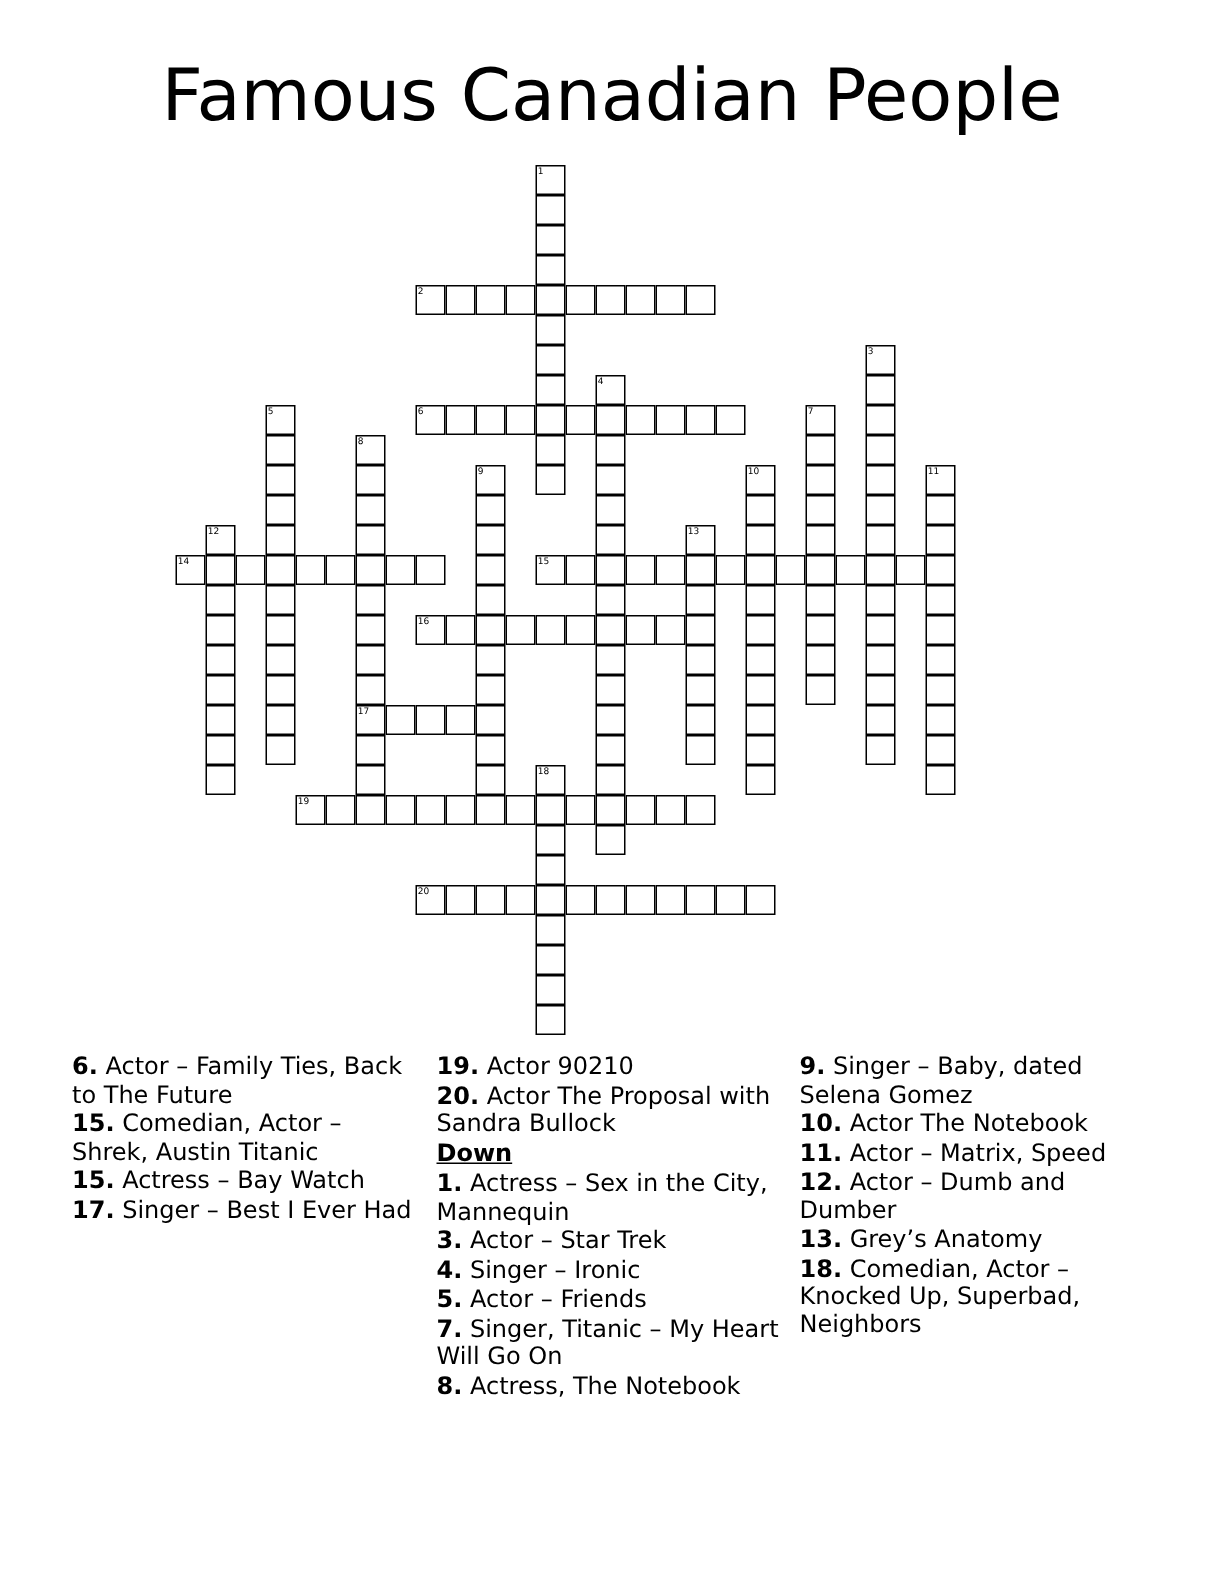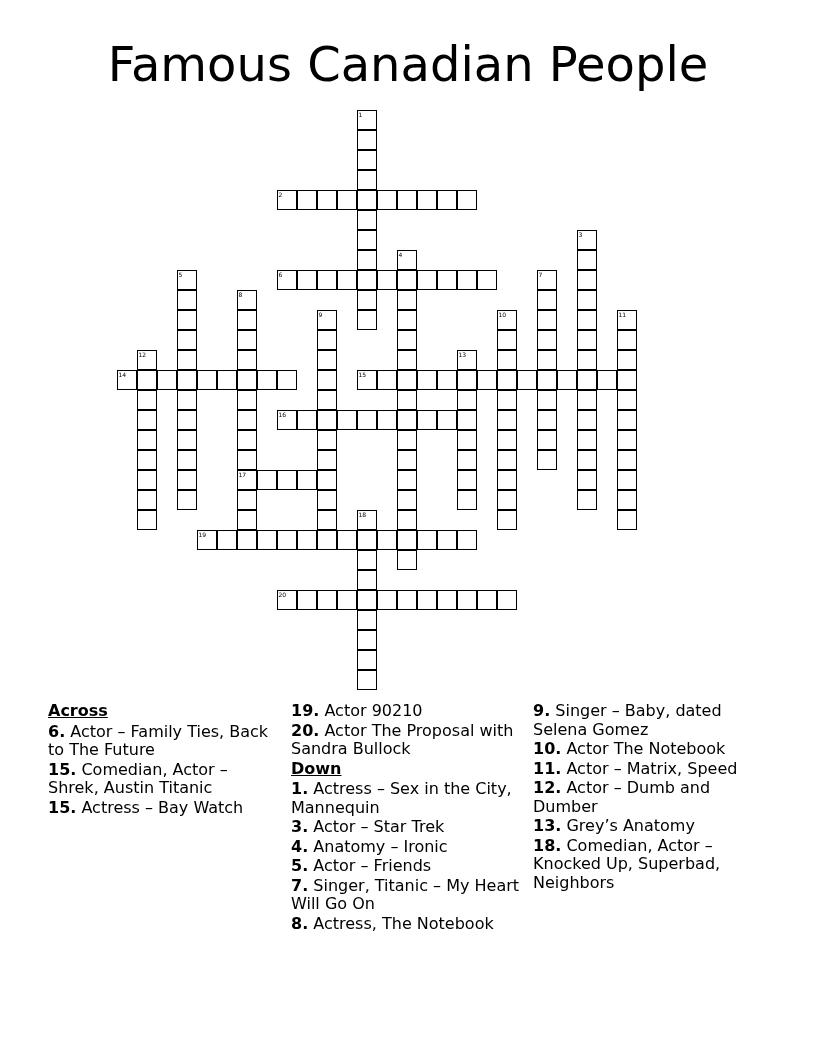--- a/index.html
+++ b/index.html
@@ -257,33 +257,33 @@
     <div class="cell" style="left: 377px; top: 590px;"></div>
     <div class="cell" style="left: 397px; top: 590px;"></div>
     <div class="cell" style="left: 417px; top: 590px;"></div>
     <div class="cell" style="left: 437px; top: 590px;"></div>
     <div class="cell" style="left: 457px; top: 590px;"></div>
     <div class="cell" style="left: 477px; top: 590px;"></div>
     <div class="cell" style="left: 497px; top: 590px;"></div>
   </div>
 
 <div class="clues col1">
-  <div class="heading">Across</div>
   <div class="clue"><b>6.</b> <span>Actor – Family Ties, Back to The Future</span></div>
   <div class="clue"><b>15.</b> <span>Comedian, Actor – Shrek, Austin Titanic</span></div>
   <div class="clue"><b>15.</b> <span>Actress – Bay Watch</span></div>
+  <div class="clue"><b>17.</b> <span>Singer – Best I Ever Had</span></div>
 </div>
 
 <div class="clues col2">
   <div class="clue"><b>19.</b> <span>Actor 90210</span></div>
   <div class="clue"><b>20.</b> <span>Actor The Proposal with Sandra Bullock</span></div>
   <div class="heading">Down</div>
   <div class="clue"><b>1.</b> <span>Actress – Sex in the City, Mannequin</span></div>
   <div class="clue"><b>3.</b> <span>Actor – Star Trek</span></div>
-  <div class="clue"><b>4.</b> <span>Anatomy – Ironic</span></div>
+  <div class="clue"><b>4.</b> <span>Singer – Ironic</span></div>
   <div class="clue"><b>5.</b> <span>Actor – Friends</span></div>
   <div class="clue"><b>7.</b> <span>Singer, Titanic – My Heart Will Go On</span></div>
   <div class="clue"><b>8.</b> <span>Actress, The Notebook</span></div>
 </div>
 
 <div class="clues col3">
   <div class="clue"><b>9.</b> <span>Singer – Baby, dated Selena Gomez</span></div>
   <div class="clue"><b>10.</b> <span>Actor The Notebook</span></div>
   <div class="clue"><b>11.</b> <span>Actor – Matrix, Speed</span></div>
   <div class="clue"><b>12.</b> <span>Actor – Dumb and Dumber</span></div>

